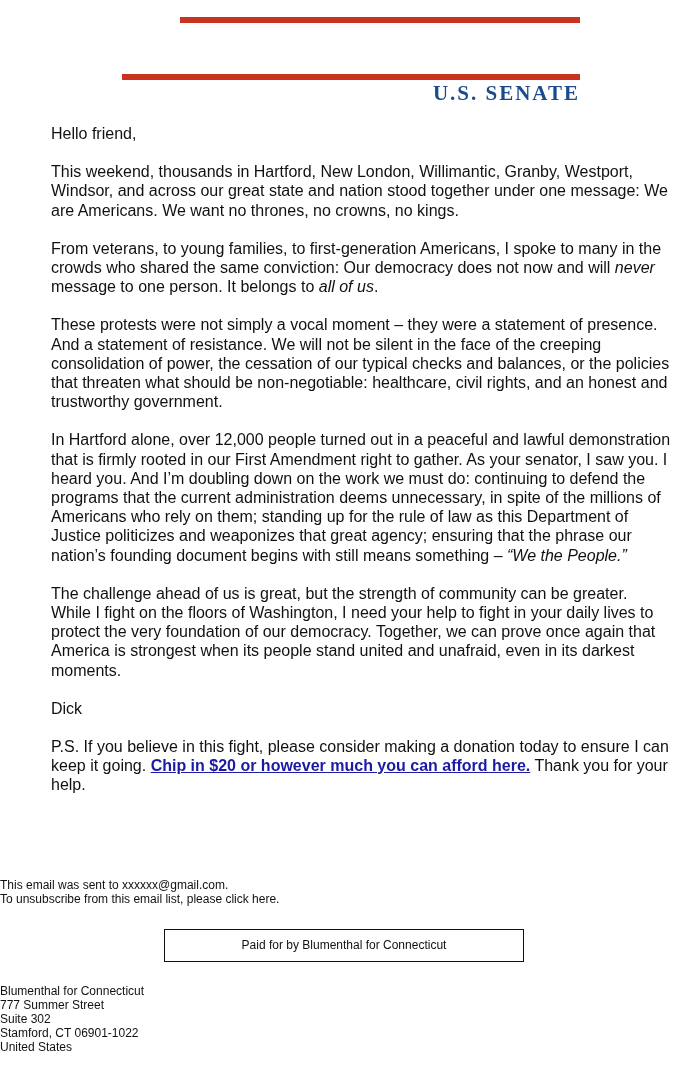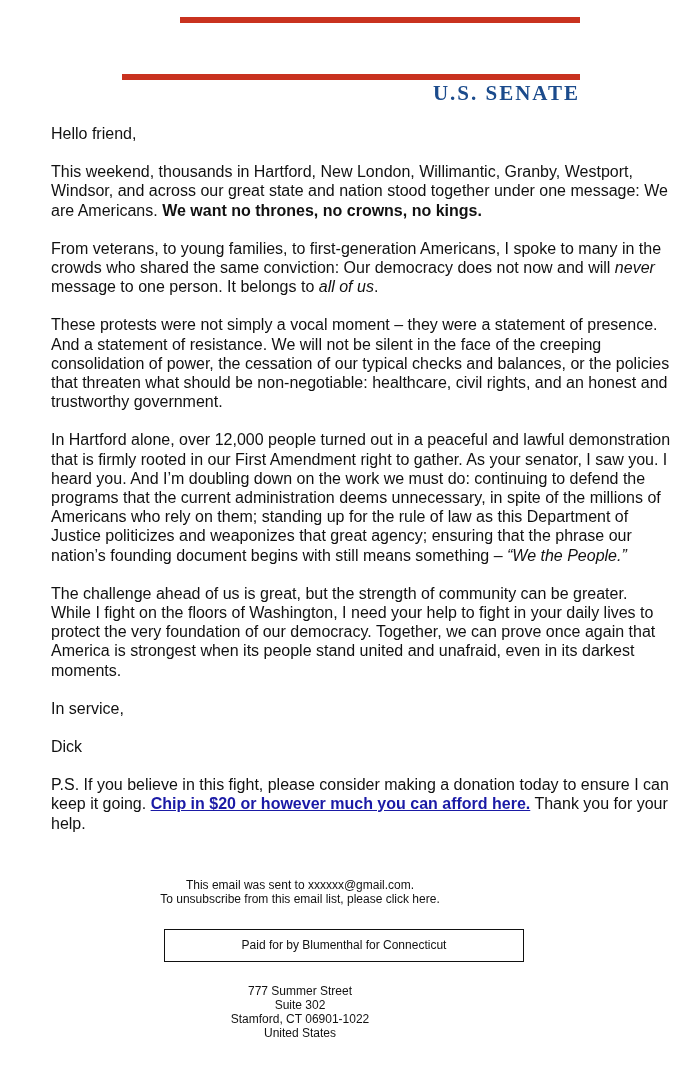--- a/index.html
+++ b/index.html
@@ -15,23 +15,23 @@
     .logo .wordmark .small { font-size: 50px; letter-spacing: 0.5px; }
     .logo .senate { position: absolute; right: 2px; top: 70px; color: #1b4b8c;
            font-family: "Liberation Serif", "DejaVu Serif", serif; font-weight: bold;
            font-size: 21px; letter-spacing: 2px; line-height: 22px; white-space: nowrap; }
 
     .content { position: absolute; left: 35px; top: 124px; width: 636px;
            font-size: 16px; line-height: 19.2px; color: #111111; }
     .content p { margin: 0 0 19px 16px; }
     .content a { color: #1a1aa6; font-weight: bold; text-decoration: underline; }
     .content em { font-style: italic; }
-    .content strong { font-weight: bold; }
+    .content strong { font-weight: normal; }
 
-    .footer { position: absolute; left: 0; width: 600px; text-align: center; font-size: 12px; line-height: 14px; color: #111111; }
+    .footer { position: absolute; left: 0; width: 600px; text-align: left; font-size: 12px; line-height: 14px; color: #111111; }
     .footer-sent { top: 878px; }
     .paid-box { position: absolute; left: 164px; top: 929px; width: 358px; height: 31px;
            border: 1px solid #111111; text-align: center; font-size: 12px; line-height: 31px; }
     .address { top: 984px; }
   </style>
 </head>
 <body>
 
 <div class="logo">
   <div class="line-top"></div>
@@ -39,30 +39,30 @@
   <div class="senate">U.S. SENATE</div>
 </div>
 
 <div class="content">
   <p>Hello friend,</p>
   <p><span>This weekend, thousands in Hartford, New London, Willimantic, Granby, Westport, Windsor, and across our great state and nation stood together under one message: We are Americans. </span><strong>We want no thrones, no crowns, no kings.</strong></p>
   <p><span>From veterans, to young families, to first-generation Americans, I spoke to many in the crowds who shared the same conviction: Our democracy does not now and will </span><em>never</em><span> message to one person. It belongs to </span><em>all of us</em><span>.</span></p>
   <p>These protests were not simply a vocal moment – they were a statement of presence. And a statement of resistance. We will not be silent in the face of the creeping consolidation of power, the cessation of our typical checks and balances, or the policies that threaten what should be non-negotiable: healthcare, civil rights, and an honest and trustworthy government.</p>
   <p><span>In Hartford alone, over 12,000 people turned out in a peaceful and lawful demonstration that is firmly rooted in our First Amendment right to gather. As your senator, I saw you. I heard you. And I’m doubling down on the work we must do: continuing to defend the programs that the current administration deems unnecessary, in spite of the millions of Americans who rely on them; standing up for the rule of law as this Department of Justice politicizes and weaponizes that great agency; ensuring that the phrase our nation’s founding document begins with still means something – </span><em>“We the People.”</em></p>
   <p>The challenge ahead of us is great, but the strength of community can be greater. While I fight on the floors of Washington, I need your help to fight in your daily lives to protect the very foundation of our democracy. Together, we can prove once again that America is strongest when its people stand united and unafraid, even in its darkest moments.</p>
-  <p>In service,</p>
   <p>Dick</p>
   <p><span>P.S. If you believe in this fight, please consider making a donation today to ensure I can keep it going. </span><a href="#">Chip in $20 or however much you can afford here.</a><span> Thank you for your help.</span></p>
 </div>
 
 <div class="footer footer-sent">
   <div>This email was sent to xxxxxx@gmail.com.</div>
   <div>To unsubscribe from this email list, please click here.</div>
 </div>
 
 <div class="paid-box">Paid for by Blumenthal for Connecticut</div>
 
 <div class="footer address">
+  <div>Blumenthal for Connecticut</div>
   <div>777 Summer Street</div>
   <div>Suite 302</div>
   <div>Stamford, CT 06901-1022</div>
   <div>United States</div>
 </div>
 
 </body></html>

